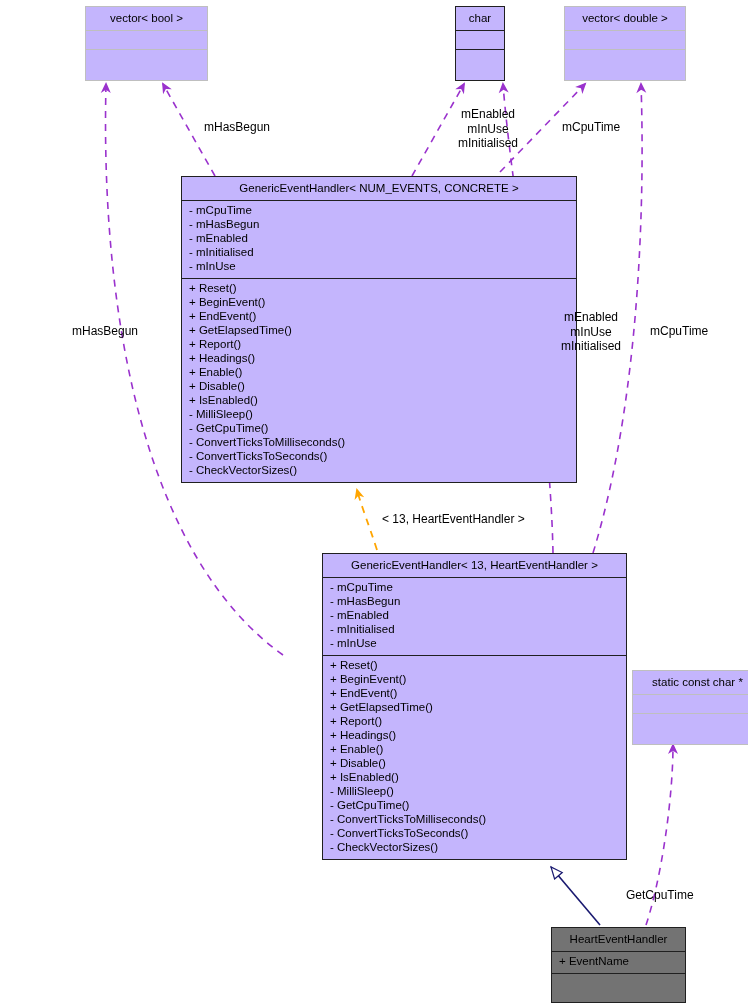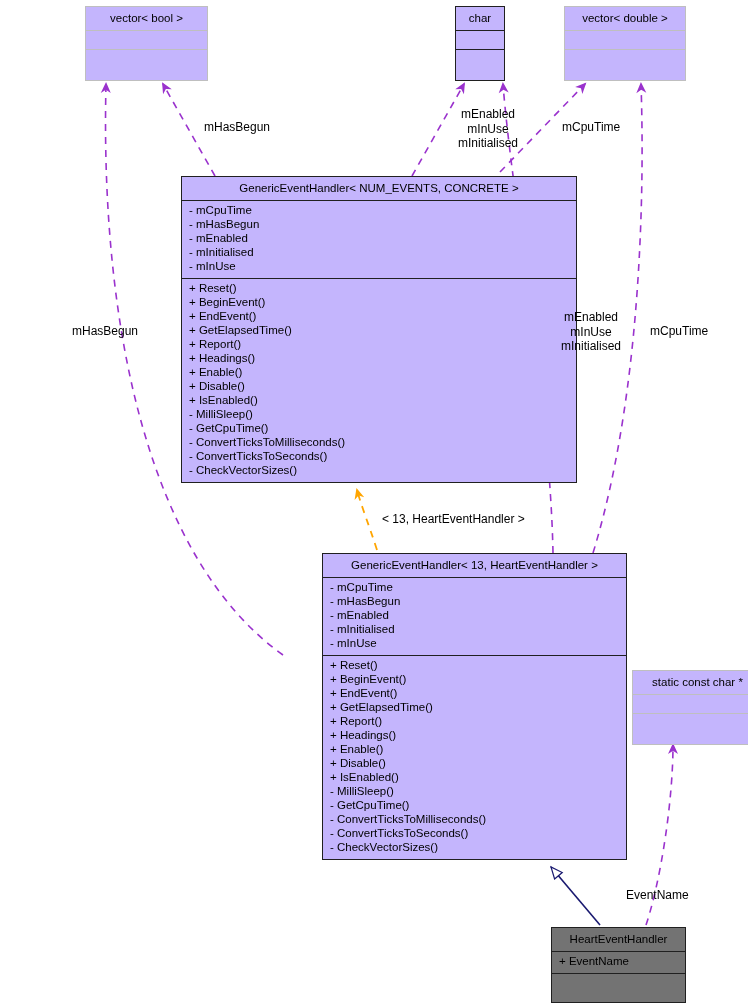--- a/index.html
+++ b/index.html
@@ -247,16 +247,16 @@
 
   <div class="edge-label" style="left:650px; top:324px;">
     <span>mCpuTime</span>
   </div>
 
   <div class="edge-label" style="left:382px; top:512px;">
     <span>&lt; 13, HeartEventHandler &gt;</span>
   </div>
 
   <div class="edge-label" style="left:626px; top:888px;">
-    <span>EventName</span>
+    <span>GetCpuTime</span>
   </div>
 
 </div>
 
 </body></html>

